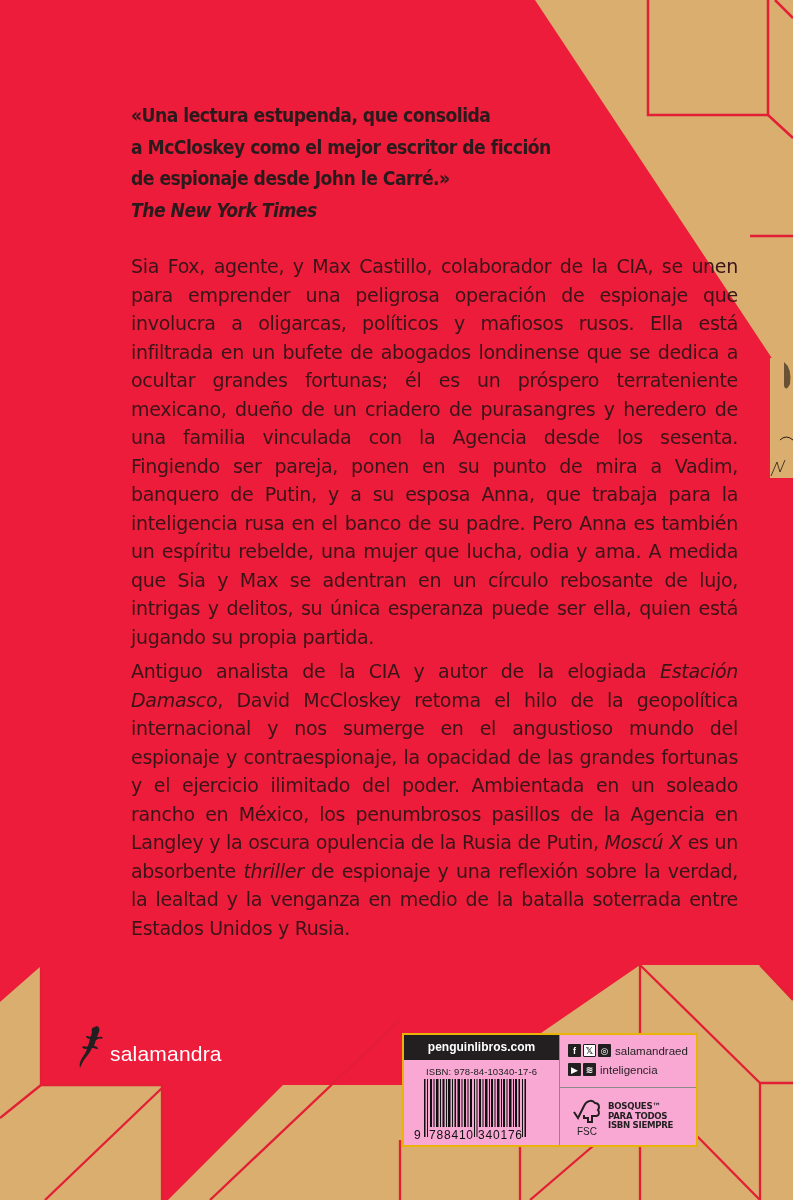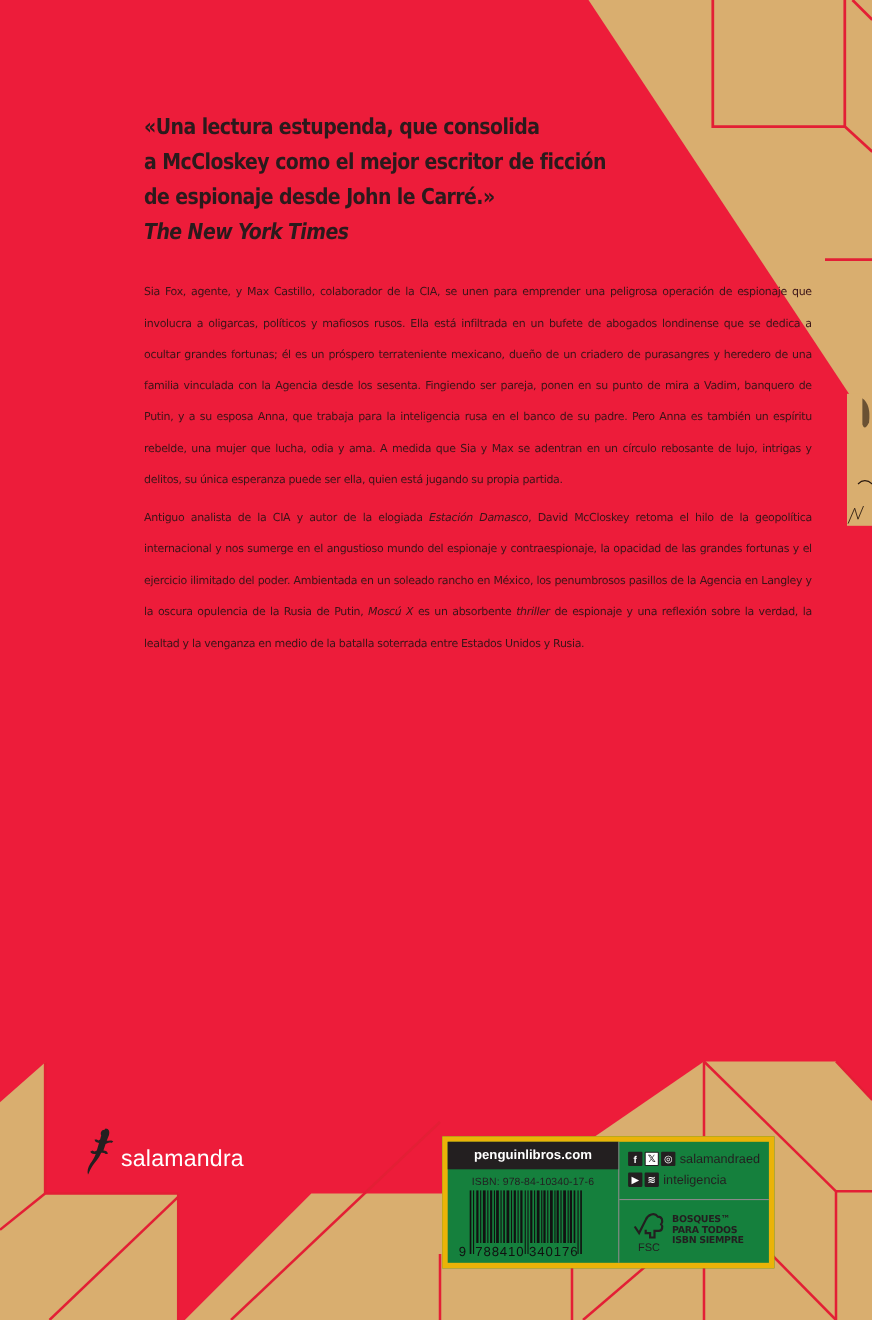--- a/index.html
+++ b/index.html
@@ -3,30 +3,30 @@
 <meta charset="utf-8">
 <style>
   html, body { margin:0; padding:0; }
   body { width:793px; height:1200px; position:relative; overflow:hidden; background:#ED1C3A; font-family:"DejaVu Sans Condensed","DejaVu Sans","Liberation Sans",sans-serif; color:#3a1418; }
   #bg { position:absolute; left:0; top:0; width:793px; height:1200px; z-index:0; }
   .content { position:absolute; left:0; top:0; width:793px; height:849px; z-index:2; }
 
   .quote { position:absolute; left:131px; top:100px; width:520px; font-family:"DejaVu Sans","Liberation Sans",sans-serif; font-weight:bold; font-size:20px; line-height:31.5px; color:#2b1a1c; letter-spacing:-0.6px; transform:scaleX(0.86); transform-origin:left top; }
   .quote .src { font-style:italic; }
 
-  .body { position:absolute; left:131px; top:252px; width:607px; font-family:"DejaVu Sans","Liberation Sans",sans-serif; font-size:10px; line-height:28.5px; color:#3a1418; text-align:justify; letter-spacing:-0.3px; }
+  .body { position:absolute; left:131px; top:252px; width:607px; font-family:"DejaVu Sans","Liberation Sans",sans-serif; font-size:19px; line-height:28.5px; color:#3a1418; text-align:justify; letter-spacing:-0.3px; }
   .body p { margin:0 0 6px 0; }
   .body p.second { margin-top:0; }
   .body em { font-style:italic; }
   .translator { position:absolute; left:131px; top:912px; font-family:"DejaVu Sans","Liberation Sans",sans-serif; font-size:16px; font-weight:bold; color:#3a1418; letter-spacing:-0.3px; }
 
   .logo { position:absolute; left:76px; top:1024px; display:flex; align-items:flex-end; }
   .logo-text { font-family:"Liberation Sans","DejaVu Sans",sans-serif; font-size:21px; color:#ffffff; margin-left:2px; margin-bottom:2px; letter-spacing:0.2px; }
 
-  .infobox { position:absolute; left:402px; top:1033px; width:292px; height:110px; background:#15803d; border:5px solid #eab308; display:flex; font-family:"Liberation Sans","DejaVu Sans",sans-serif; }
+  .infobox { position:absolute; left:402px; top:1033px; width:292px; height:110px; background:#f9a8d4; border:2px solid #eab308; display:flex; font-family:"Liberation Sans","DejaVu Sans",sans-serif; }
   .infobox .left { width:155px; border-right:1px solid #8a8a8a; display:flex; flex-direction:column; }
   .infobox .site { background:#231f20; color:#fff; font-weight:bold; font-size:12px; height:25px; line-height:25px; text-align:center; }
   .infobox .isbn { font-size:9.5px; color:#222; text-align:center; margin-top:6px; letter-spacing:0.1px; }
   .barcode { position:relative; margin:2px 0 0 10px; width:140px; height:60px; }
   .barcode svg { position:absolute; left:0; top:0; }
   .infobox .right { flex:1; display:flex; flex-direction:column; }
   .social { height:53px; border-bottom:1px solid #8a8a8a; padding:7px 0 0 8px; box-sizing:border-box; }
   .social-row { display:flex; align-items:center; height:17px; margin-bottom:2px; }
   .sicon { width:13px; height:13px; background:#231f20; color:#fff; font-size:9px; font-weight:bold; display:inline-flex; align-items:center; justify-content:center; margin-right:2px; border-radius:1px; }
   .sicon.x { background:#fff; color:#231f20; border:1px solid #231f20; box-sizing:border-box; }

